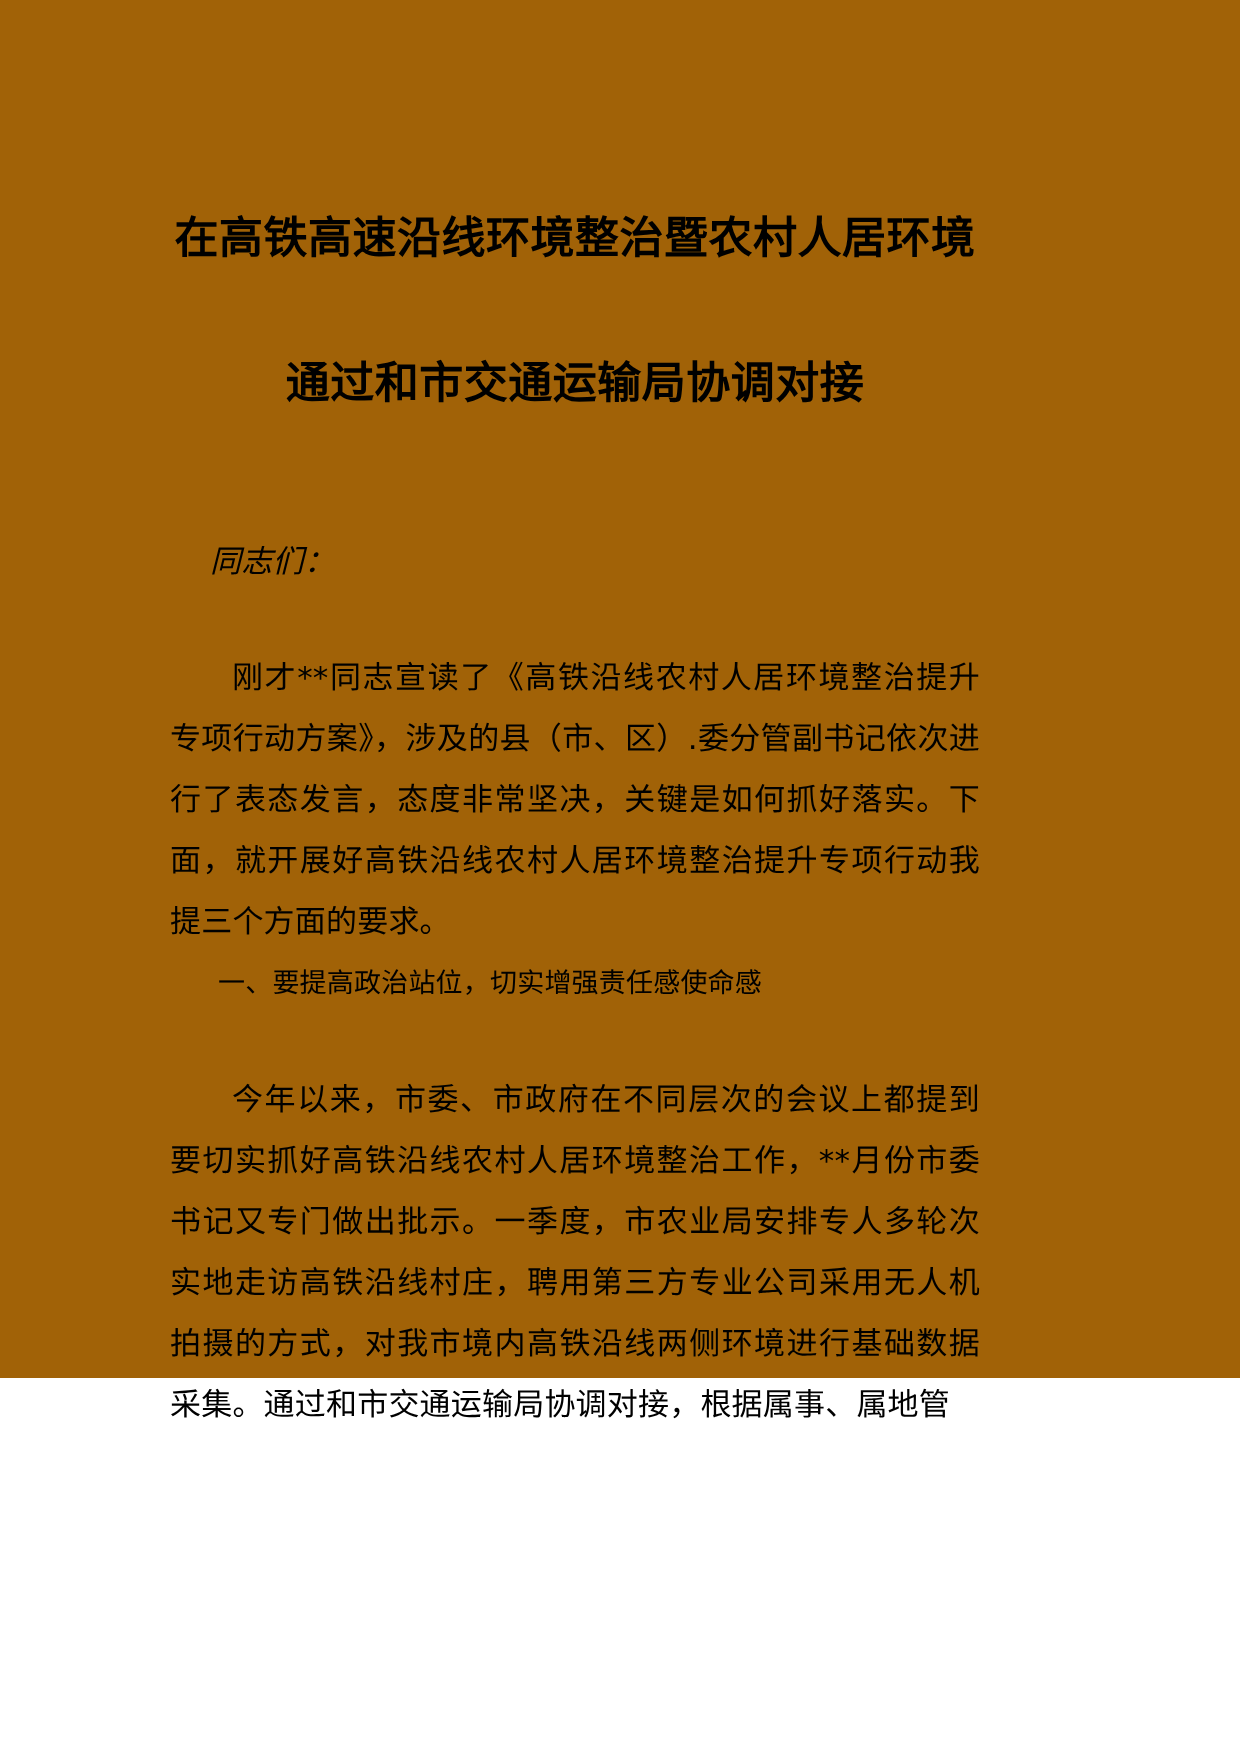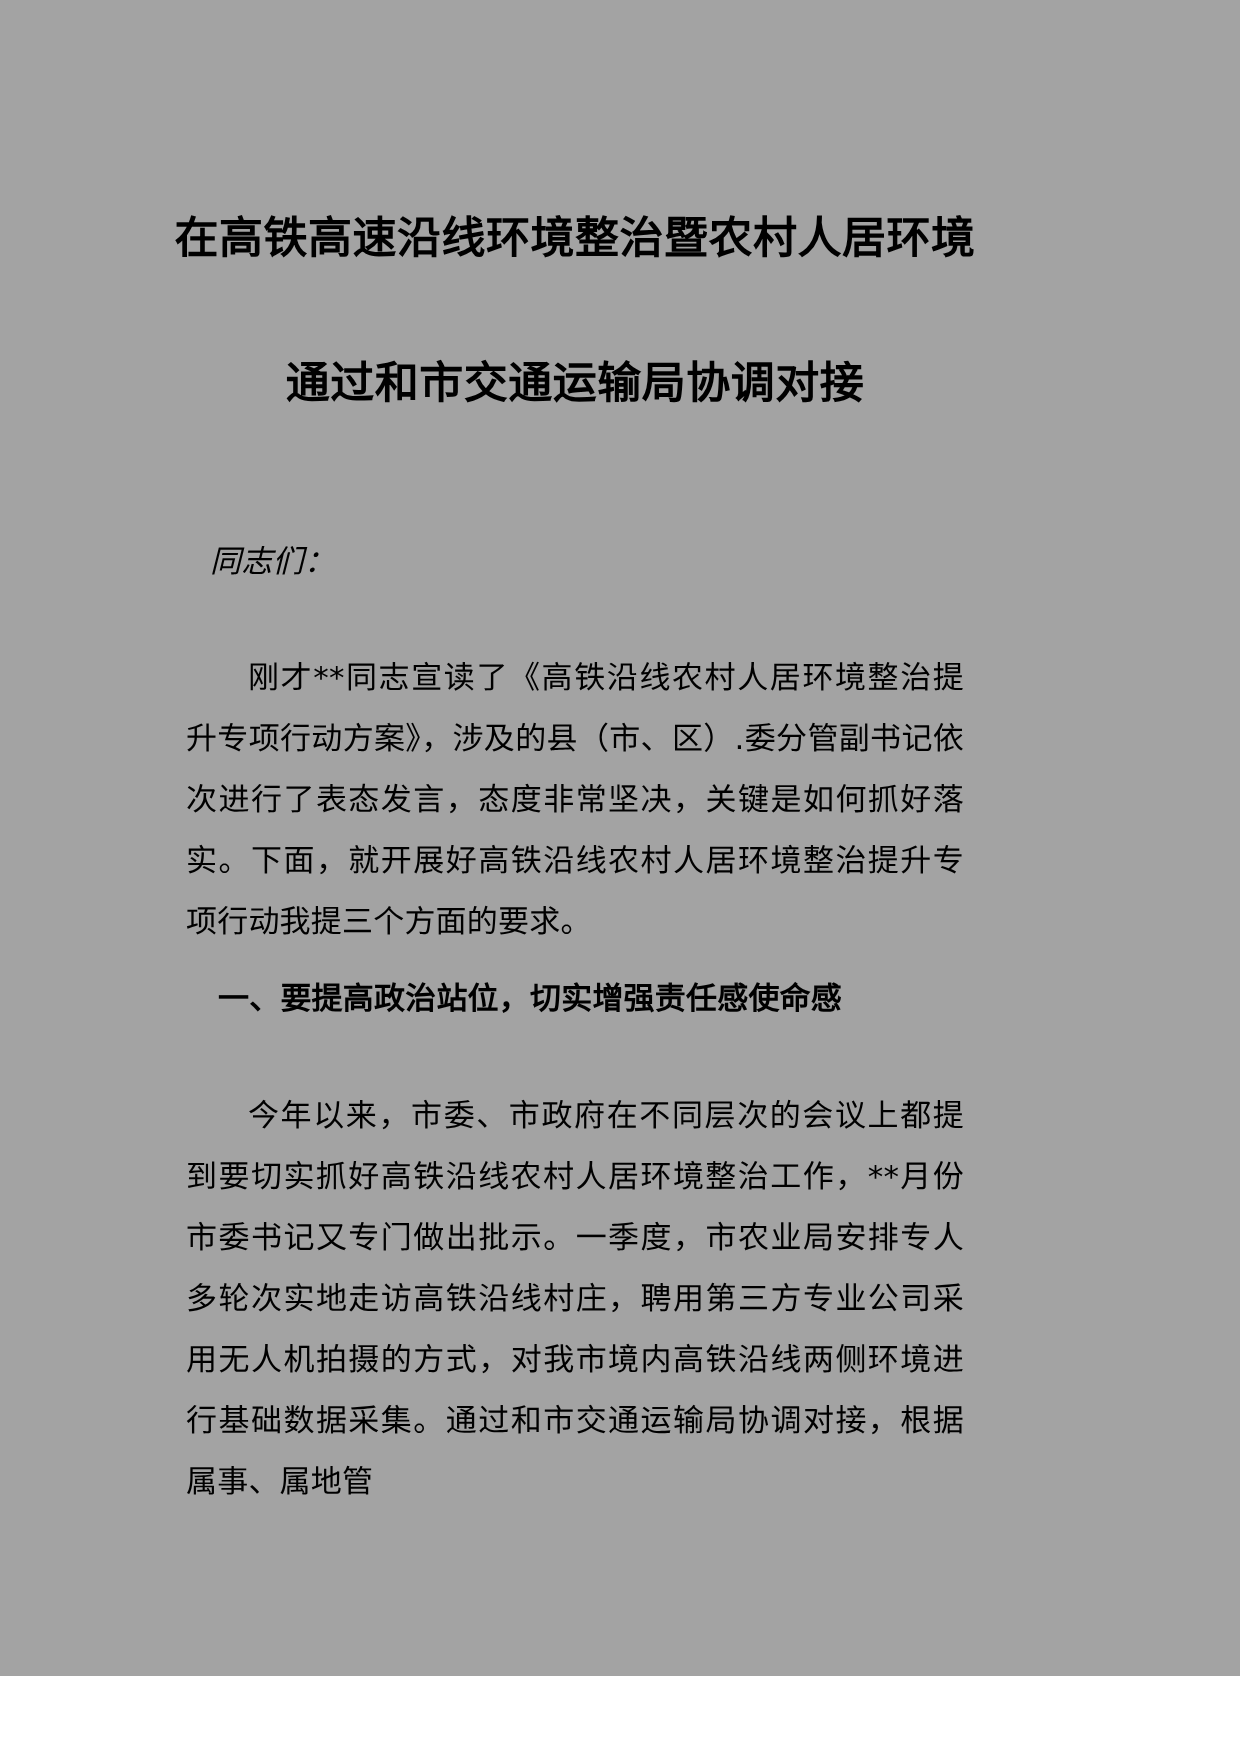--- a/index.html
+++ b/index.html
@@ -13,22 +13,22 @@
     height: 1754px;
     overflow: hidden;
     font-family: "DejaVu Sans", "Liberation Sans", sans-serif;
     color: #000000;
     -webkit-font-smoothing: antialiased;
   }
 
   .page {
     position: relative;
     width: 1240px;
-    height: 1676px;
-    background: #a3a3a3;
+    height: 1378px;
+    background: #a16207;
     box-sizing: border-box;
     padding: 0;
   }
 
   .content {
     position: absolute;
     left: 170px;
     top: 0;
     width: 810px;
   }
@@ -64,40 +64,40 @@
     line-height: 56px;
     margin: 0;
     padding: 0 0 0 40px;
     letter-spacing: 0.3px;
     font-style: italic;
   }
 
   .para {
     font-size: 31px;
     line-height: 61px;
-    margin: 16px;
+    margin: 0;
     padding: 0;
     text-align: justify;
     text-justify: inter-ideograph;
     text-indent: 62px;
     letter-spacing: 0.2px;
     word-break: break-all;
   }
 
   .para-gap-lg { margin-top: 58px; }
   .para-gap-md { margin-top: 56px; }
 
   .section-heading {
-    font-size: 31px;
+    font-size: 27px;
     line-height: 61px;
     margin: 0;
     padding: 0;
     text-indent: 48px;
     letter-spacing: 0.2px;
-    font-weight: bold;
+    font-weight: normal;
   }
 </style>
 </head>
 <body>
 
 <div class="page">
 
   <div class="content">
 
     <h1 class="doc-title">

